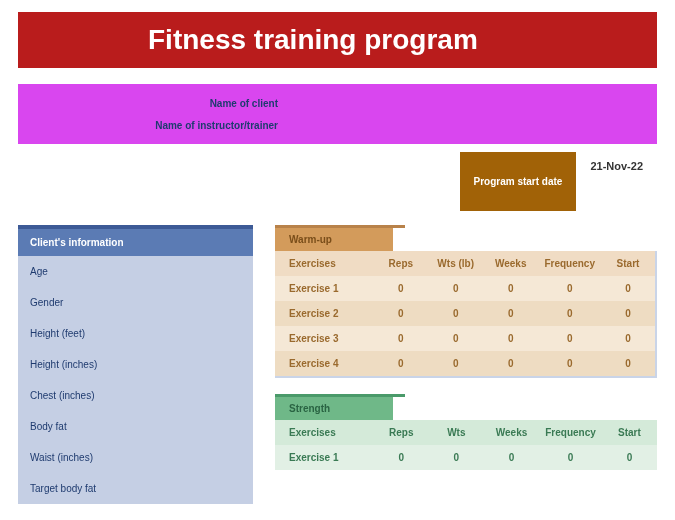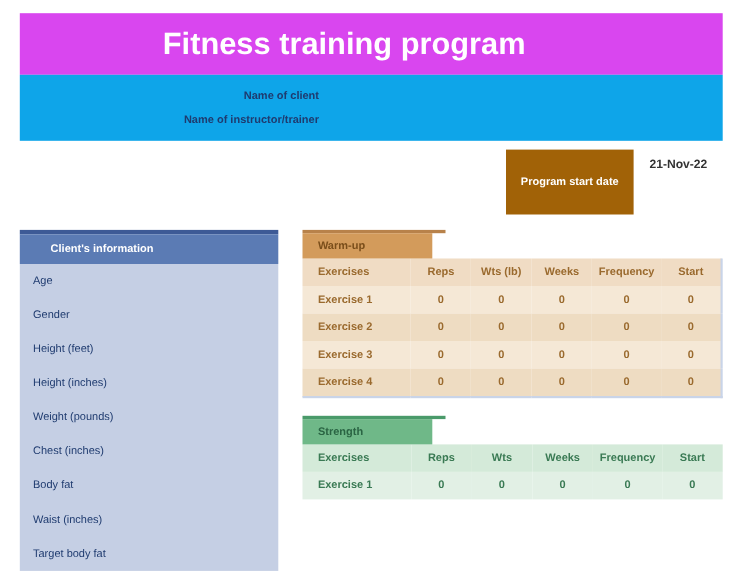--- a/index.html
+++ b/index.html
@@ -1,30 +1,30 @@
 <!DOCTYPE html>
 <html><head>
 <meta charset="utf-8">
 <style>
   * { box-sizing: border-box; margin: 0; padding: 0; }
   body { font-family: Arial, sans-serif; background: #fff; width: 675px; height: 520px; overflow: hidden; }
   
   .header-banner {
-    background: #d946ef;
+    background: #b91c1c;
     color: #fff;
     font-size: 28px;
     font-weight: bold;
     padding: 12px 0 12px 130px;
     margin: 12px 18px 0 18px;
   }
   
   .client-labels {
-    background: #0ea5e9;
-    margin: 0 18px 0 18px;
-    padding: 8px 12px;
+    background: #d946ef;
+    margin: 16px 18px 0 18px;
+    padding: 8px 0;
   }
   .client-labels .row {
     display: flex;
     height: 22px;
     align-items: center;
   }
   .client-labels .label {
     width: 280px;
     text-align: right;
     padding-right: 20px;
@@ -64,21 +64,21 @@
   
   .client-info-accent {
     height: 4px;
     background: #3d5a96;
   }
   .client-info-header {
     background: #5b7bb4;
     color: #fff;
     font-size: 10px;
     font-weight: bold;
-    padding: 8px 28px;
+    padding: 8px 12px;
   }
   .client-info-body {
     background: #c5cfe4;
   }
   .client-info-row {
     font-size: 10px;
     color: #1f3b6f;
     padding: 10px 12px;
   }
   
@@ -149,21 +149,20 @@
 
 <div class="main-area">
   <div class="left-col">
     <div class="client-info-accent"></div>
     <div class="client-info-header">Client's information</div>
     <div class="client-info-body">
       <div class="client-info-row">Age</div>
       <div class="client-info-row">Gender</div>
       <div class="client-info-row">Height (feet)</div>
       <div class="client-info-row">Height (inches)</div>
-      <div class="client-info-row">Weight (pounds)</div>
       <div class="client-info-row">Chest (inches)</div>
       <div class="client-info-row">Body fat</div>
       <div class="client-info-row">Waist (inches)</div>
       <div class="client-info-row">Target body fat</div>
     </div>
   </div>
 
   <div class="right-col">
     <div class="section-accent warmup-accent"></div>
     <div class="section-header-wrap">

